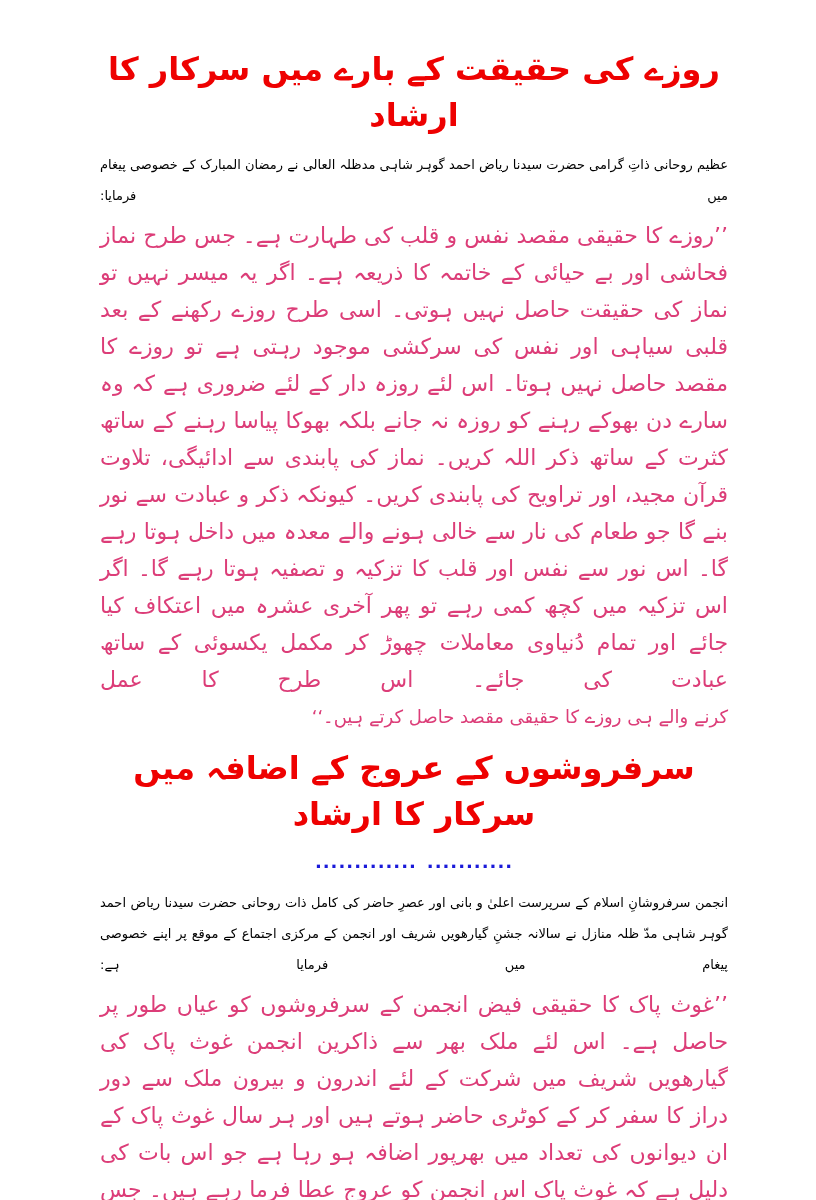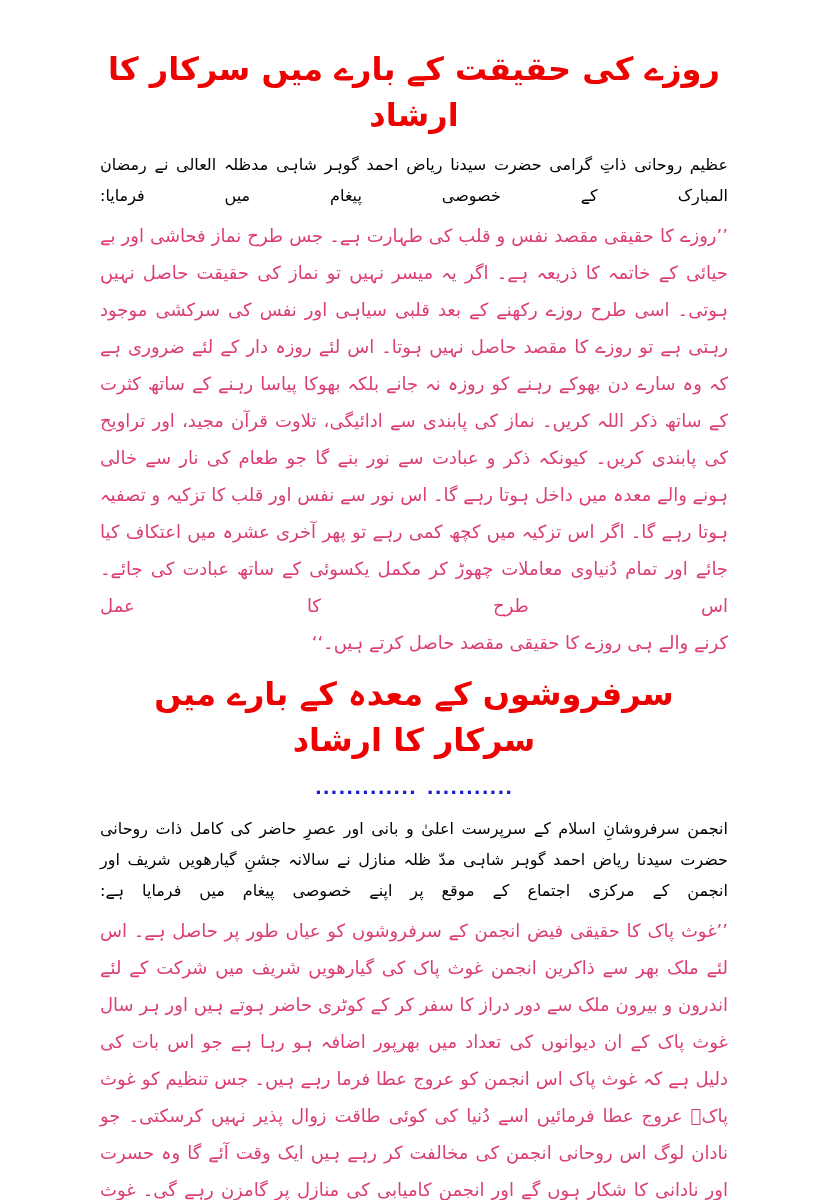--- a/index.html
+++ b/index.html
@@ -43,29 +43,29 @@
     white-space:nowrap;
   }
   .subtitle .dots{
     font-size:18px;
     letter-spacing:1px;
     overflow:hidden;
     flex:0 1 auto;
   }
   .intro{
     color:var(--black);
-    font-size:16px;
+    font-size:13px;
     line-height:31px;
     text-align:justify;
     text-align-last:justify;
     margin-bottom:6px;
   }
   .quote{
     color:var(--pink);
-    font-size:18px;
+    font-size:22px;
     line-height:37px;
     text-align:justify;
     text-align-last:justify;
   }
   .quote-last{
     color:var(--pink);
     font-size:18px;
     line-height:37px;
     text-align:right;
     margin-bottom:8px;
@@ -104,21 +104,21 @@
 <div class="page">
 
   <div class="section">
     <div class="heading">روزے کی حقیقت کے بارے میں سرکار کا ارشاد</div>
     <p class="intro">عظیم روحانی ذاتِ گرامی حضرت سیدنا ریاض احمد گوہر شاہی مدظلہ العالی نے رمضان المبارک کے خصوصی پیغام میں فرمایا:</p>
     <p class="quote">’’روزے کا حقیقی مقصد نفس و قلب کی طہارت ہے۔ جس طرح نماز فحاشی اور بے حیائی کے خاتمہ کا ذریعہ ہے۔ اگر یہ میسر نہیں تو نماز کی حقیقت حاصل نہیں ہوتی۔ اسی طرح روزے رکھنے کے بعد قلبی سیاہی اور نفس کی سرکشی موجود رہتی ہے تو روزے کا مقصد حاصل نہیں ہوتا۔ اس لئے روزہ دار کے لئے ضروری ہے کہ وہ سارے دن بھوکے رہنے کو روزہ نہ جانے بلکہ بھوکا پیاسا رہنے کے ساتھ کثرت کے ساتھ ذکر اللہ کریں۔ نماز کی پابندی سے ادائیگی، تلاوت قرآن مجید، اور تراویح کی پابندی کریں۔ کیونکہ ذکر و عبادت سے نور بنے گا جو طعام کی نار سے خالی ہونے والے معدہ میں داخل ہوتا رہے گا۔ اس نور سے نفس اور قلب کا تزکیہ و تصفیہ ہوتا رہے گا۔ اگر اس تزکیہ میں کچھ کمی رہے تو پھر آخری عشرہ میں اعتکاف کیا جائے اور تمام دُنیاوی معاملات چھوڑ کر مکمل یکسوئی کے ساتھ عبادت کی جائے۔ اس طرح کا عمل</p>
     <p class="quote-last">کرنے والے ہی روزے کا حقیقی مقصد حاصل کرتے ہیں۔‘‘</p>
   </div>
 
   <div class="section">
-    <div class="heading">سرفروشوں کے معدہ کے بارے میں سرکار کا ارشاد</div>
+    <div class="heading">سرفروشوں کے عروج کے اضافہ میں سرکار کا ارشاد</div>
     <div class="subtitle">
       <span class="dots">...........</span>
       <span class="dots">.............</span>
     </div>
     <p class="intro">انجمن سرفروشانِ اسلام کے سرپرست اعلیٰ و بانی اور عصرِ حاضر کی کامل ذات روحانی حضرت سیدنا ریاض احمد گوہر شاہی مدّ ظلہ منازل نے سالانہ جشنِ گیارھویں شریف اور انجمن کے مرکزی اجتماع کے موقع پر اپنے خصوصی پیغام میں فرمایا ہے:</p>
     <p class="quote">’’غوث پاک کا حقیقی فیض انجمن کے سرفروشوں کو عیاں طور پر حاصل ہے۔ اس لئے ملک بھر سے ذاکرین انجمن غوث پاک کی گیارھویں شریف میں شرکت کے لئے اندرون و بیرون ملک سے دور دراز کا سفر کر کے کوٹری حاضر ہوتے ہیں اور ہر سال غوث پاک کے ان دیوانوں کی تعداد میں بھرپور اضافہ ہو رہا ہے جو اس بات کی دلیل ہے کہ غوث پاک اس انجمن کو عروج عطا فرما رہے ہیں۔ جس تنظیم کو غوث پاکؒ عروج عطا فرمائیں اسے دُنیا کی کوئی طاقت زوال پذیر نہیں کرسکتی۔ جو نادان لوگ اس روحانی انجمن کی مخالفت کر رہے ہیں ایک وقت آئے گا وہ حسرت اور نادانی کا شکار ہوں گے اور انجمن کامیابی کی منازل پر گامزن رہے گی۔ غوث پاک کے</p>
     <p class="quote-last">
       <span>طفیل سرفروشوں کو مستقبل میں عروج حاصل ہوتا رہے گا۔‘‘</span>
       <span class="quote-source">( آوازِحق )</span>
     </p>

